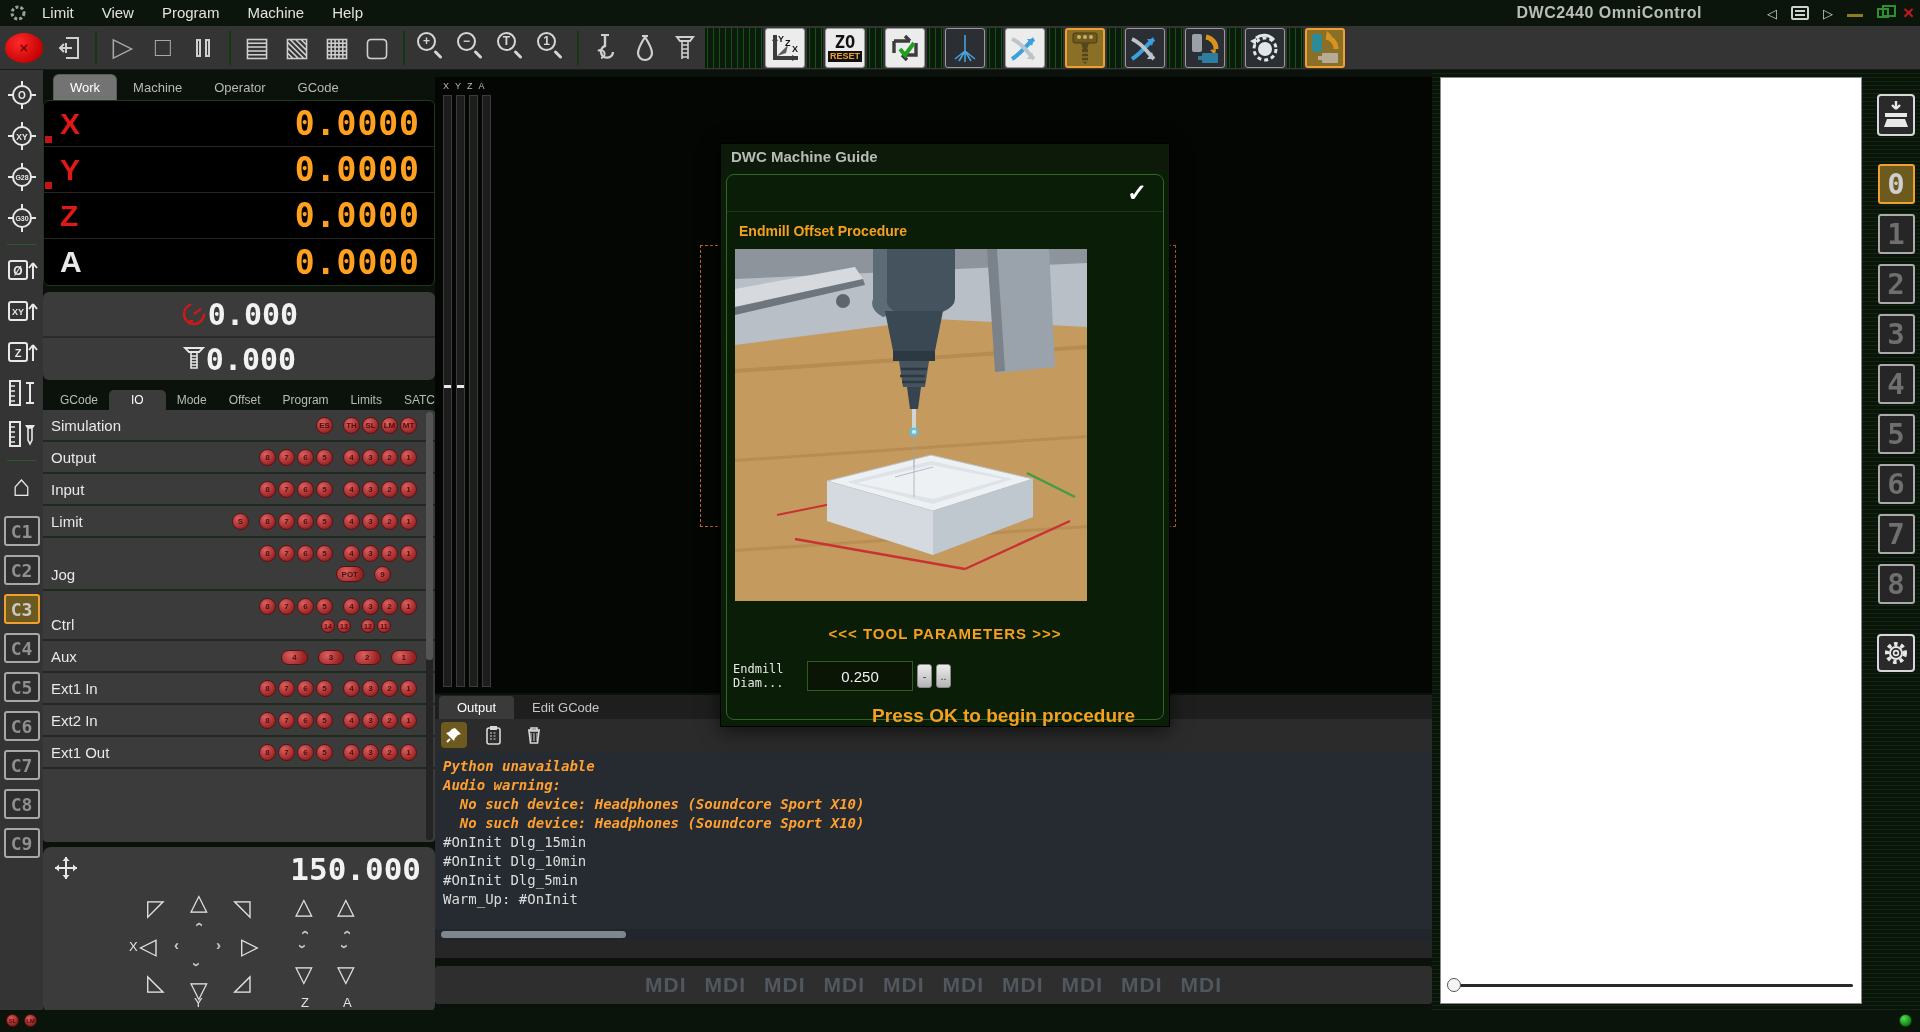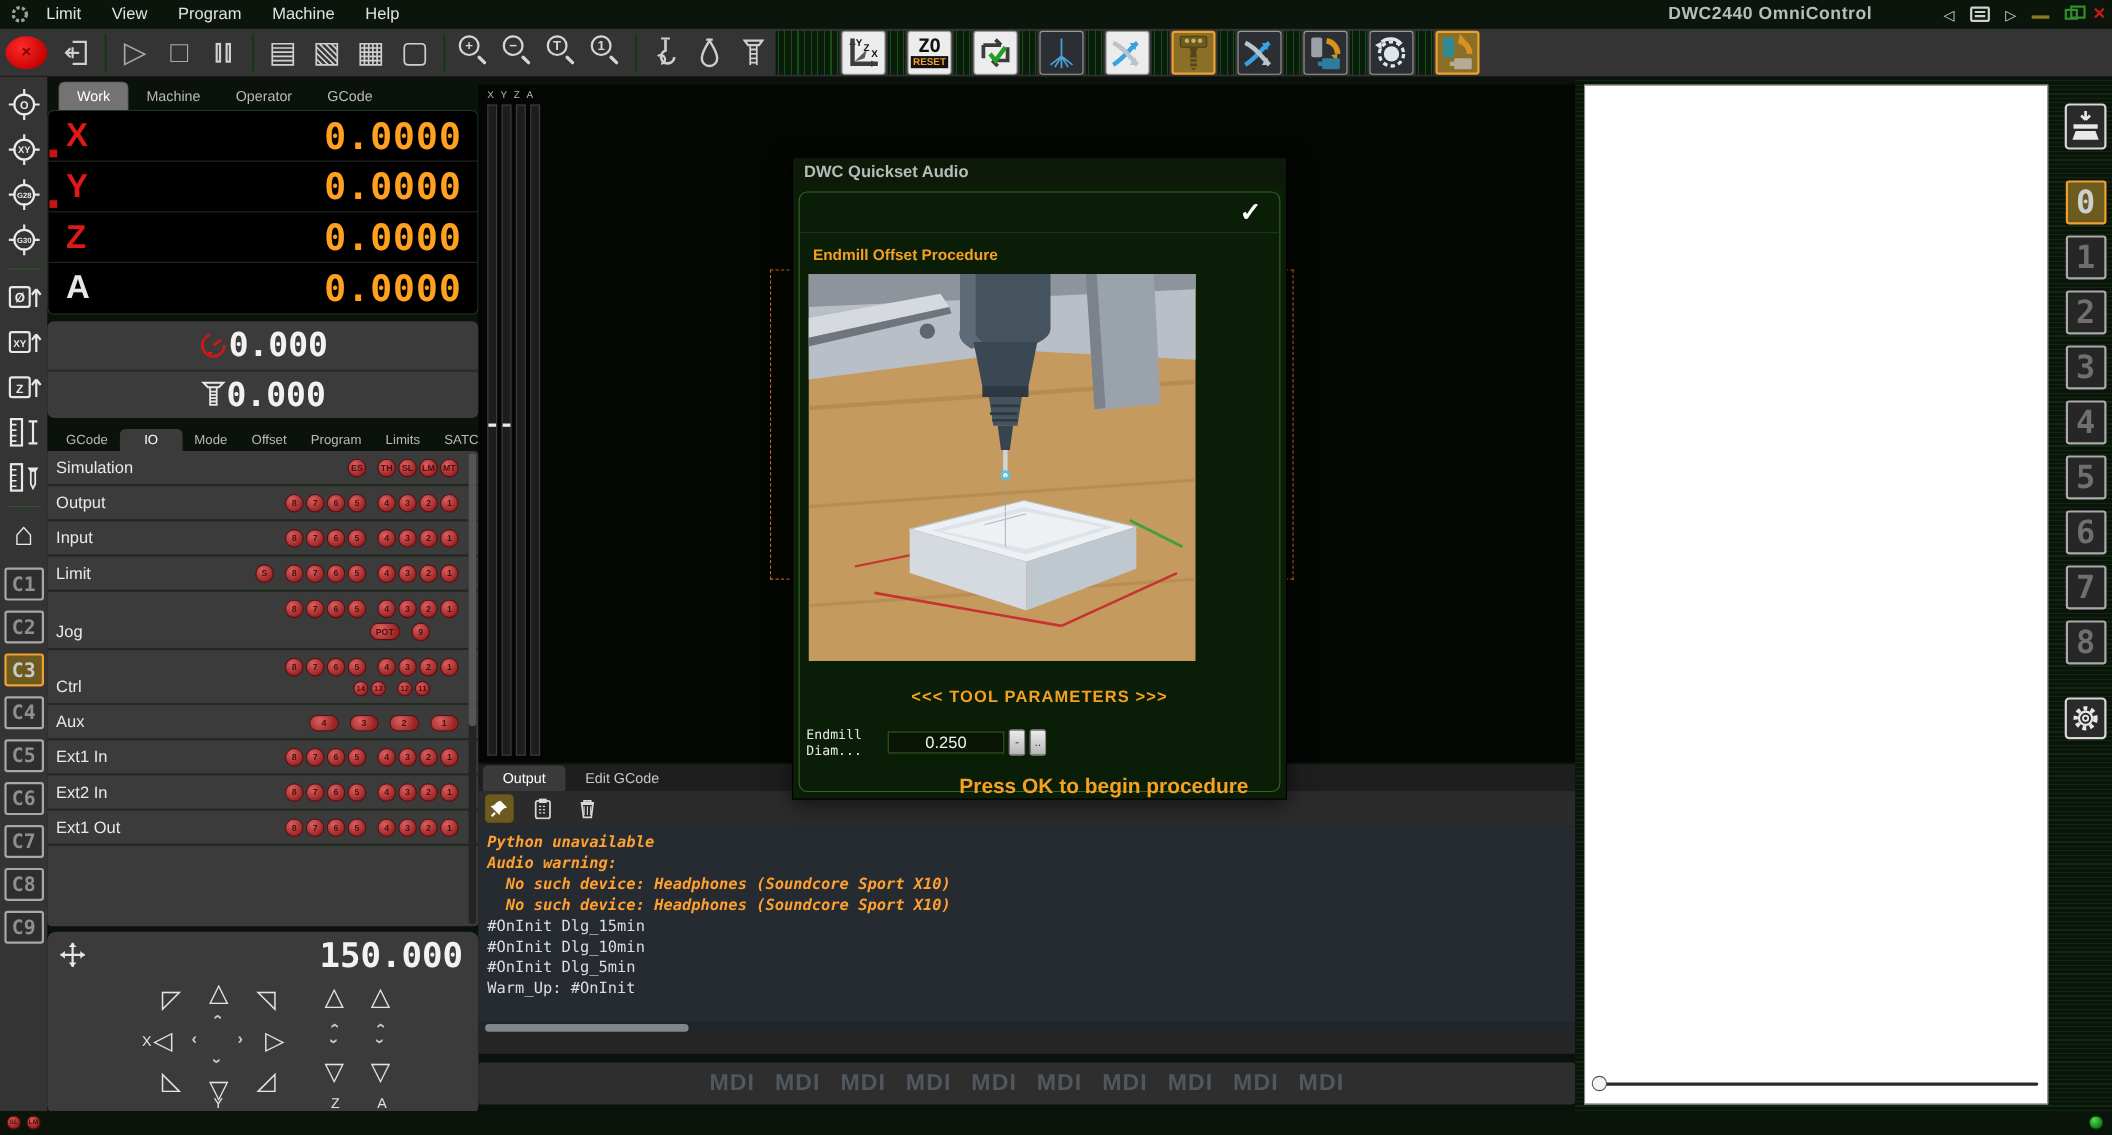--- a/index.html
+++ b/index.html
@@ -167,21 +167,21 @@
   #dialog-inner { position:absolute; left:5px; right:5px; top:30px; bottom:6px; border:1px solid #35632a;
     border-radius:8px; }
   #dlg-check { position:absolute; right:16px; top:4px; color:#fff; font-size:24px; font-weight:bold; }
   #dlg-topline { position:absolute; left:0; right:0; top:36px; height:1px; background:#1d3a15; }
   #dlg-section-title { position:absolute; left:12px; top:48px; color:#f5a020; font-weight:bold; font-size:14px; }
   #dlg-image { position:absolute; left:8px; top:74px; width:352px; height:352px; }
   #dlg-params-header { position:absolute; left:0; width:100%; top:450px; text-align:center;
     color:#f5a020; font-weight:bold; font-size:15px; letter-spacing:1px; }
   #dlg-field-row { position:absolute; left:6px; top:486px; display:flex; align-items:center; }
   #dlg-field-label { color:#e8e8e8; font-size:12px; width:74px; font-family:"DejaVu Sans Mono", monospace; }
-  #dlg-input { width:106px; height:20px; background:#0a1505; border:1px solid #2e5c20; color:#f0f0f0;
+  #dlg-input { width:106px; height:30px; background:#0a1505; border:1px solid #2e5c20; color:#f0f0f0;
     font-size:15px; display:flex; align-items:center; justify-content:center; }
   .dlg-spin { height:24px; min-width:15px; margin-left:4px; background:linear-gradient(#ececec,#b5b5b5);
     border:1px solid #888; border-radius:3px; color:#333; font-size:11px;
     display:flex; align-items:center; justify-content:center; padding:0 3px; }
   #dlg-footer { position:absolute; right:28px; top:530px; color:#f5a020; font-weight:bold; font-size:19px; }
 
   svg { display:block; }
 </style>
 </head>
 <body>
@@ -847,21 +847,21 @@
 
 <div id="bottombar">
   <div id="status-leds">
       <div class="status-led" style="left: 6px;">SL</div>
       <div class="status-led" style="left: 24px;">LM</div>
     </div>
   <div id="ok-led"></div>
 </div>
 
 <div id="dialog">
-  <div id="dialog-title">DWC Quickset Audio</div>
+  <div id="dialog-title">DWC Machine Guide</div>
   <div id="dialog-inner">
     <div id="dlg-check">✓</div>
     <div id="dlg-topline"></div>
     <div id="dlg-section-title">Endmill Offset Procedure</div>
     <svg id="dlg-image" viewBox="0 0 352 352" preserveAspectRatio="none">
       <rect x="0" y="0" width="352" height="352" fill="#c59a5f"></rect>
       <path d="M0 120 L352 96 L352 100 L0 124 Z" fill="#a87e44" opacity=".5"></path>
       <path d="M0 210 L352 186 L352 189 L0 213 Z" fill="#a87e44" opacity=".45"></path>
       <path d="M0 300 L352 276 L352 279 L0 303 Z" fill="#a87e44" opacity=".4"></path>
       <path d="M0 0 H352 V78 L200 70 L0 96 Z" fill="#b9bfc6"></path>

